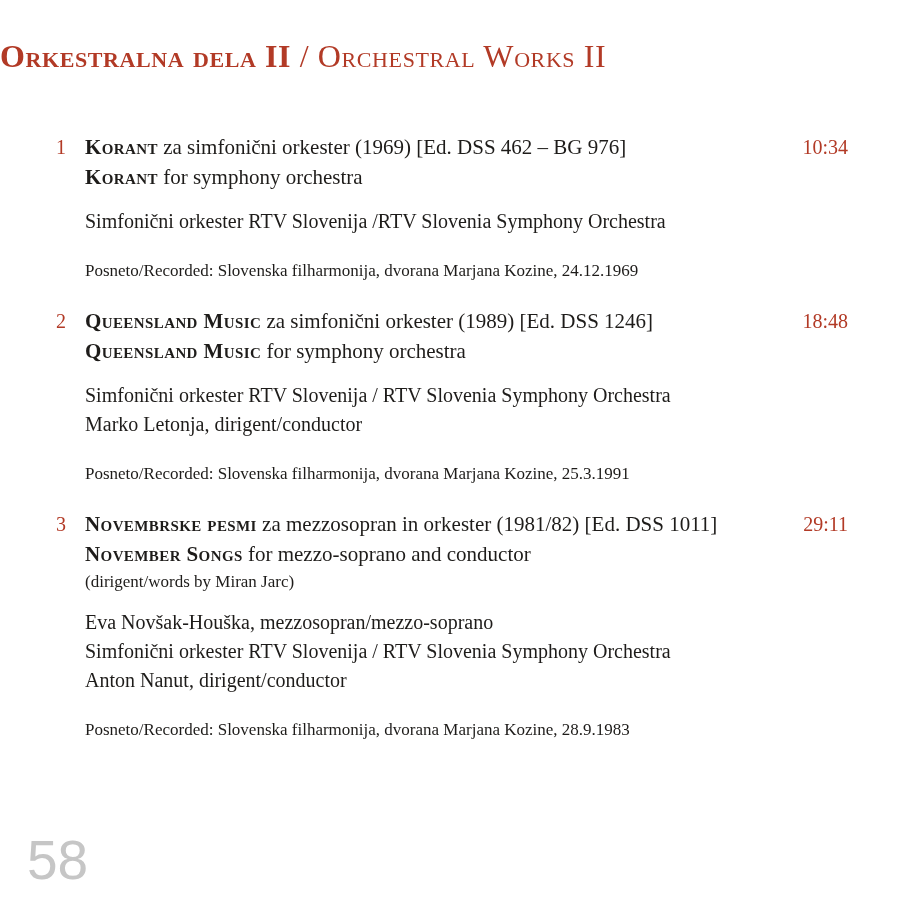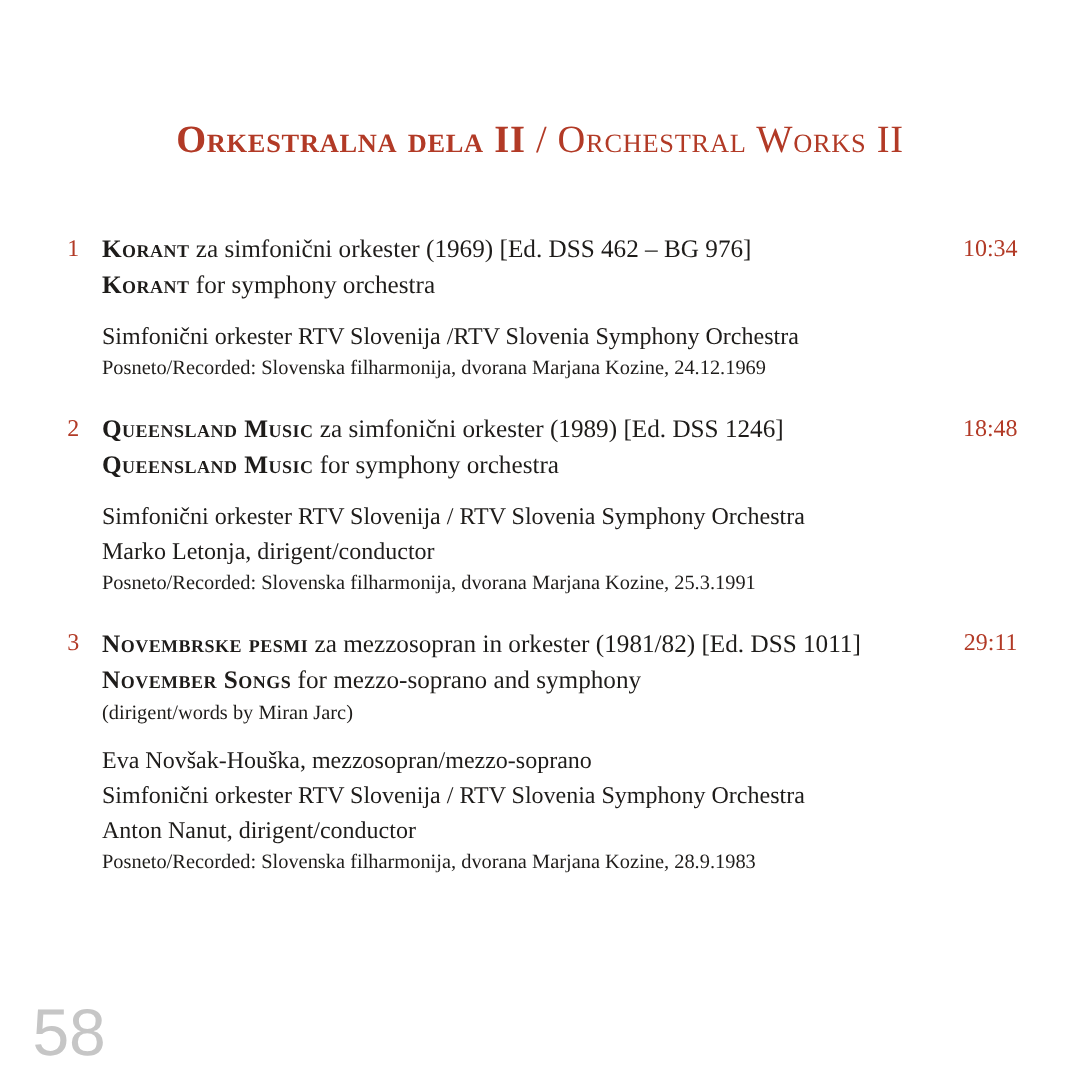--- a/index.html
+++ b/index.html
@@ -12,22 +12,21 @@
   .page {
     position: relative;
     width: 900px;
     height: 900px;
     background: #ffffff;
     overflow: hidden;
     font-family: "Liberation Serif", "DejaVu Serif", serif;
     color: var(--ink);
   }
   .page-title {
-    padding-top: 96px;
-    text-align: center;
+    padding-top: 36px;
     font-size: 32px;
     font-weight: 400;
     line-height: 40px;
     font-variant: small-caps;
     letter-spacing: 0.6px;
     color: var(--accent);
     white-space: nowrap;
   }
   .title-sl { font-weight: 700; }
   .tracklist {
@@ -67,21 +66,21 @@
     font-size: 17px;
     line-height: 23px;
     margin-top: 1px;
   }
   .performers {
     margin: 15px 0 0 29px;
     font-size: 20px;
     line-height: 29px;
   }
   .recorded {
-    margin: 0 0 0 29px;
+    margin: 24px 0 0 29px;
     font-size: 17px;
     line-height: 22px;
   }
   .page-number {
     position: absolute;
     left: 27px;
     bottom: 12px;
     font-family: Liberation Sans, sans-serif;
     font-weight: 300;
     font-size: 55px;
@@ -127,21 +126,21 @@
         <div class="performer-line">Marko Letonja, dirigent/conductor</div>
       </div>
       <div class="recorded">Posneto/Recorded: Slovenska filharmonija, dvorana Marjana Kozine, 25.3.1991</div>
     </section>
 
     <section class="track">
       <div class="track-head">
         <span class="num">3</span>
         <div class="titles">
           <div class="title-line"><span class="work">Novembrske pesmi</span><span> za mezzosopran in orkester (1981/82) [Ed. DSS 1011]</span></div>
-          <div class="title-line"><span class="work">November Songs</span><span> for mezzo-soprano and symphony</span></div>
+          <div class="title-line"><span class="work">November Songs</span><span> for mezzo-soprano and conductor</span></div>
           <div class="note">(dirigent/words by Miran Jarc)</div>
         </div>
         <span class="duration">29:11</span>
       </div>
       <div class="performers">
         <div class="performer-line">Eva Novšak-Houška, mezzosopran/mezzo-soprano</div>
         <div class="performer-line">Simfonični orkester RTV Slovenija / RTV Slovenia Symphony Orchestra</div>
         <div class="performer-line">Anton Nanut, dirigent/conductor</div>
       </div>
       <div class="recorded">Posneto/Recorded: Slovenska filharmonija, dvorana Marjana Kozine, 28.9.1983</div>

